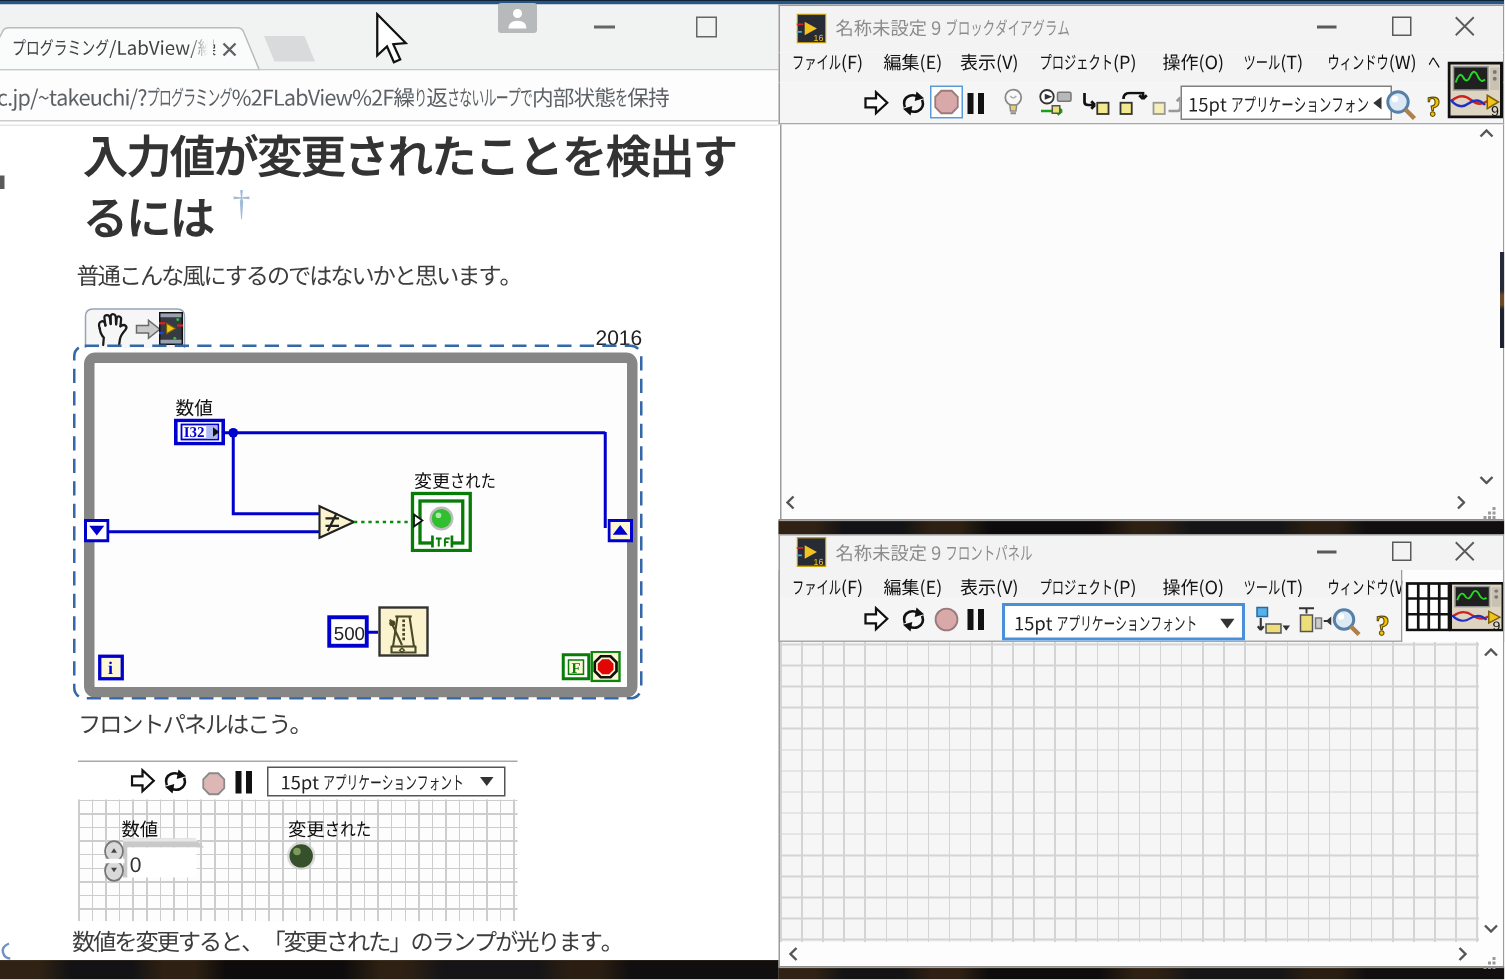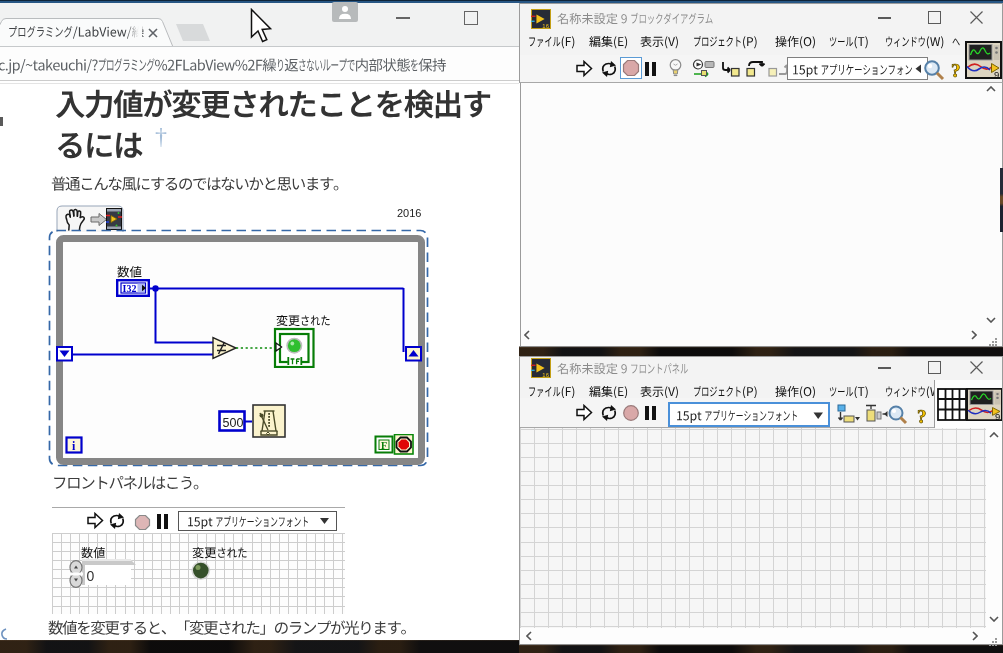--- a/index.html
+++ b/index.html
@@ -70,21 +70,21 @@
       <rect x="0.5" y="0.5" width="15" height="21" fill="#353a44" stroke="#111"></rect>
       <rect x="1" y="1" width="14" height="2.5" fill="#9aa2b0"></rect>
       <rect x="1" y="18.5" width="14" height="2.5" fill="#9aa2b0"></rect>
       <path d="M5 7.5 L11 11 L5 14.5 Z" fill="#f2c21e" stroke="#7a6200" stroke-width="0.8"></path>
       <path d="M0 7.5 L4 7.5" stroke="#e02020" stroke-width="1.5"></path>
       <path d="M0 14 L3 14" stroke="#2040e0" stroke-width="1.5"></path>
       <path d="M12 9 L16 9" stroke="#e02020" stroke-width="1.5"></path>
       <circle cx="12.5" cy="5" r="1" fill="#30c030"></circle>
       <circle cx="10.5" cy="17.5" r="1" fill="#30c030"></circle>
     </svg>
-    <div class="abs" style="left:397px;top:207px;font-size:11px;color:#222">2016</div>
+    <div class="abs" style="left:397px;top:217px;font-size:14px;color:#222">2016</div>
     <svg class="abs" style="left:48px;top:229px" width="381" height="238" viewBox="0 0 381 238">
       <rect x="1.5" y="1.5" width="378" height="235" rx="7" fill="none" stroke="#3568a8" stroke-width="1.7" stroke-dasharray="9.5 5.5"></rect>
     </svg>
     <svg class="abs" style="left:52px;top:231px" width="374" height="234" viewBox="0 0 374 234">
       <rect x="7.5" y="7.5" width="362" height="223" rx="4" fill="#fdfdfd" stroke="#868686" stroke-width="7"></rect>
     </svg>
     <svg class="abs" style="left:52px;top:231px" width="374" height="234" viewBox="0 0 374 234">
       <g stroke="#0000cd" stroke-width="2" fill="none">
         <path d="M97 57.5 L351.5 57.5"></path>
         <path d="M351.5 57 L351.5 121"></path>

